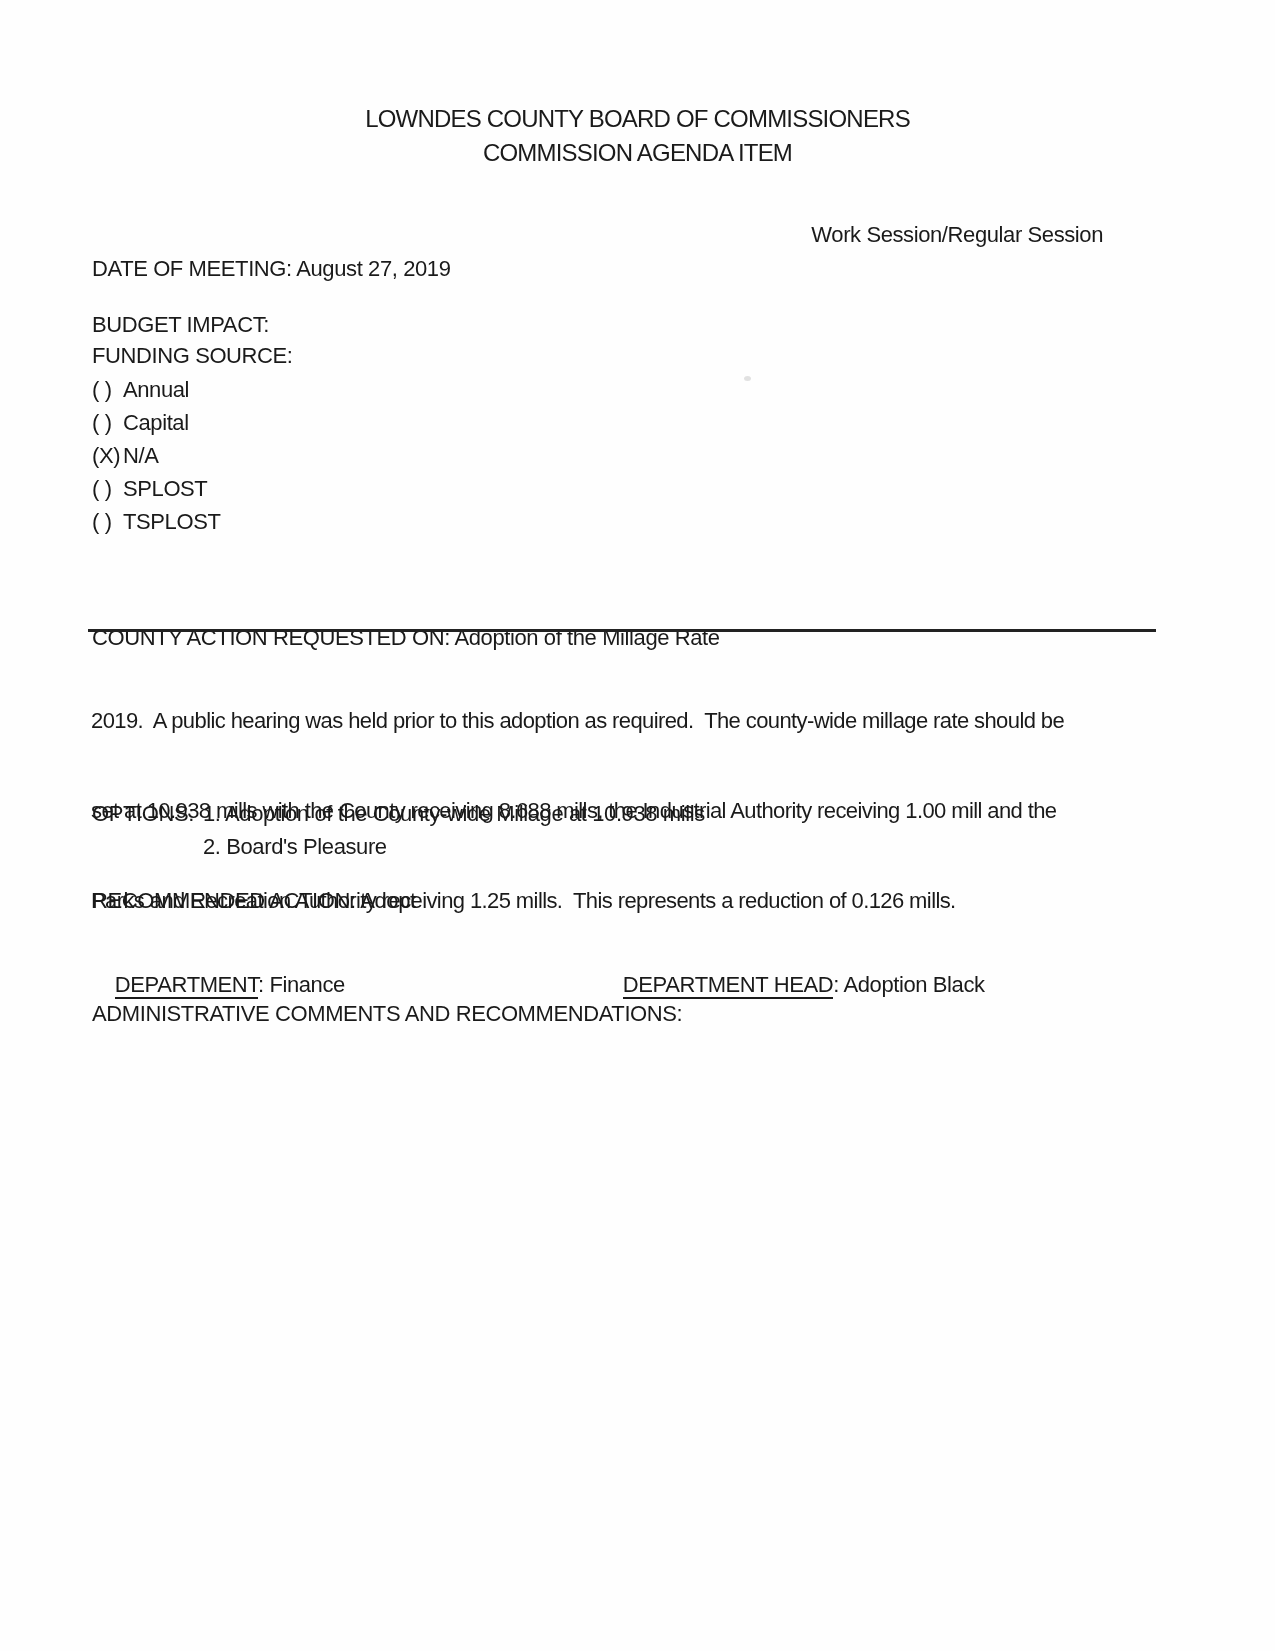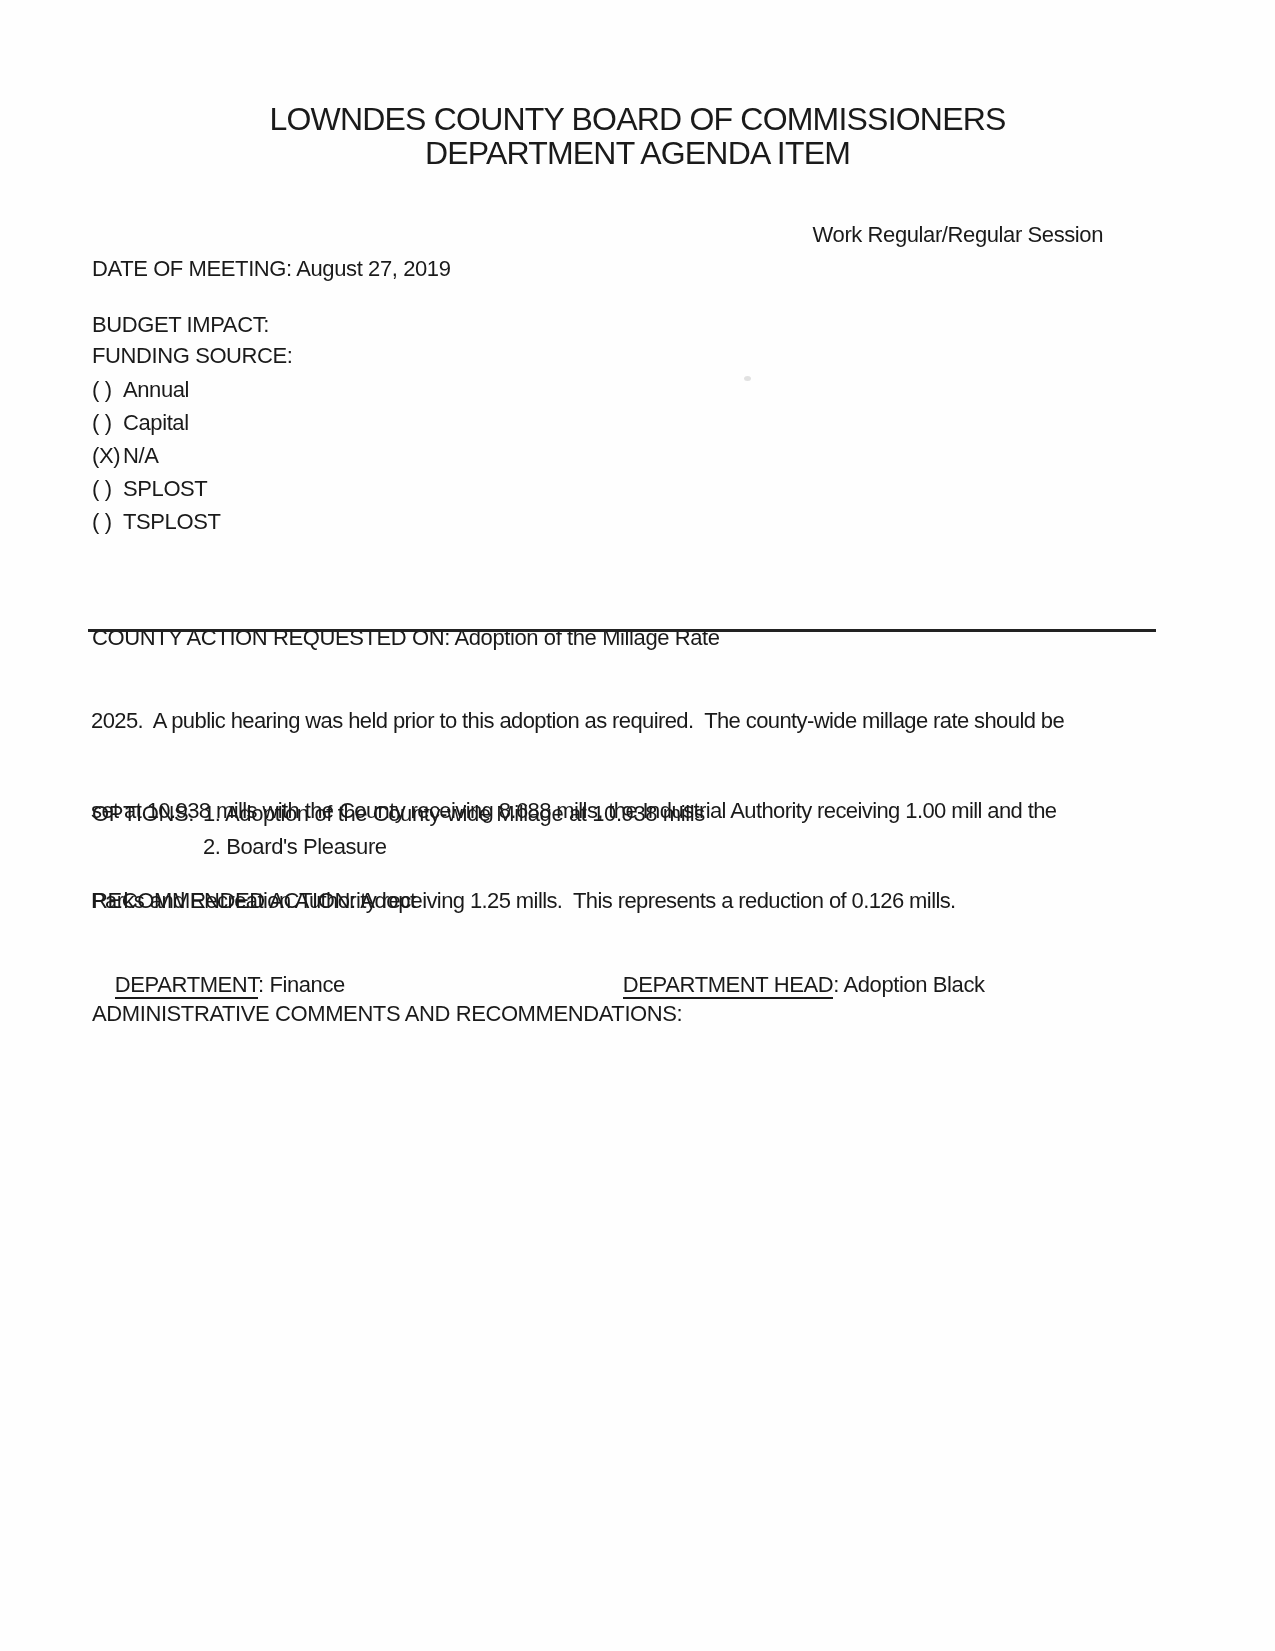--- a/index.html
+++ b/index.html
@@ -12,21 +12,21 @@
     color: #1a1a1a;
     font-family: "Liberation Sans", "DejaVu Sans", sans-serif;
     font-size: 22px;
     letter-spacing: -0.4px;
     overflow: hidden;
   }
   .abs { position: absolute; line-height: 26px; white-space: pre; }
   .title {
     left: 0; width: 1275px;
     text-align: center;
-    font-size: 32px;
+    font-size: 24px;
     letter-spacing: -0.8px;
     line-height: 30px;
   }
   .right-align { text-align: right; }
   .cb-row { display: flex; }
   .cb-marker { display: inline-block; width: 31px; white-space: pre; }
   .divider {
     position: absolute;
     left: 88px; top: 629px;
     width: 1068px; height: 0;
@@ -46,24 +46,24 @@
     border-radius: 50%;
     opacity: 0.8;
   }
 </style>
 </head>
 <body>
 
 <div class="page">
 
   <div class="abs title" style="top:104px;">LOWNDES COUNTY BOARD OF COMMISSIONERS</div>
-  <div class="abs title" style="top:138px;">DEPARTMENT AGENDA ITEM</div>
+  <div class="abs title" style="top:138px;">COMMISSION AGENDA ITEM</div>
 
 
-  <div class="abs right-align" style="right:172px; top:222px;">Work Regular/Regular Session</div>
+  <div class="abs right-align" style="right:172px; top:222px;">Work Session/Regular Session</div>
 
   <div class="abs" style="left:92px; top:256px;">DATE OF MEETING: August 27, 2019</div>
 
   <div class="abs" style="left:92px; top:312px;">BUDGET IMPACT:</div>
   <div class="abs" style="left:92px; top:343px;">FUNDING SOURCE:</div>
 
   <div class="abs cb-row" style="left:92px; top:377px;">
     <span class="cb-marker">( )</span>
     <span>Annual</span>
   </div>
@@ -81,21 +81,21 @@
   </div>
   <div class="abs cb-row" style="left:92px; top:509px;">
     <span class="cb-marker">( )</span>
     <span>TSPLOST</span>
   </div>
 
   <div class="abs" style="left:92px; top:601px;margin-top:24px;">COUNTY ACTION REQUESTED ON: Adoption of the Millage Rate</div>
   <div class="divider"></div>
 
   <div class="abs para" style="left:91px; top:646px;">
-    <div class="para-line">2025.  A public hearing was held prior to this adoption as required.  The county-wide millage rate should be</div>
+    <div class="para-line">2019.  A public hearing was held prior to this adoption as required.  The county-wide millage rate should be</div>
     <div class="para-line">set at 10.938 mills with the County receiving 8.688 mills, the Industrial Authority receiving 1.00 mill and the</div>
     <div class="para-line">Parks and Recreation Authority receiving 1.25 mills.  This represents a reduction of 0.126 mills.</div>
   </div>
 
   <div class="abs" style="left:92px; top:801px;">OPTIONS:</div>
   <div class="abs" style="left:203px; top:801px;">1. Adoption of the County-wide Millage at 10.938 mills</div>
   <div class="abs" style="left:203px; top:834px;">2. Board's Pleasure</div>
 
   <div class="abs" style="left:92px; top:888px;text-align:right;">RECOMMENDED ACTION: Adopt</div>
 

